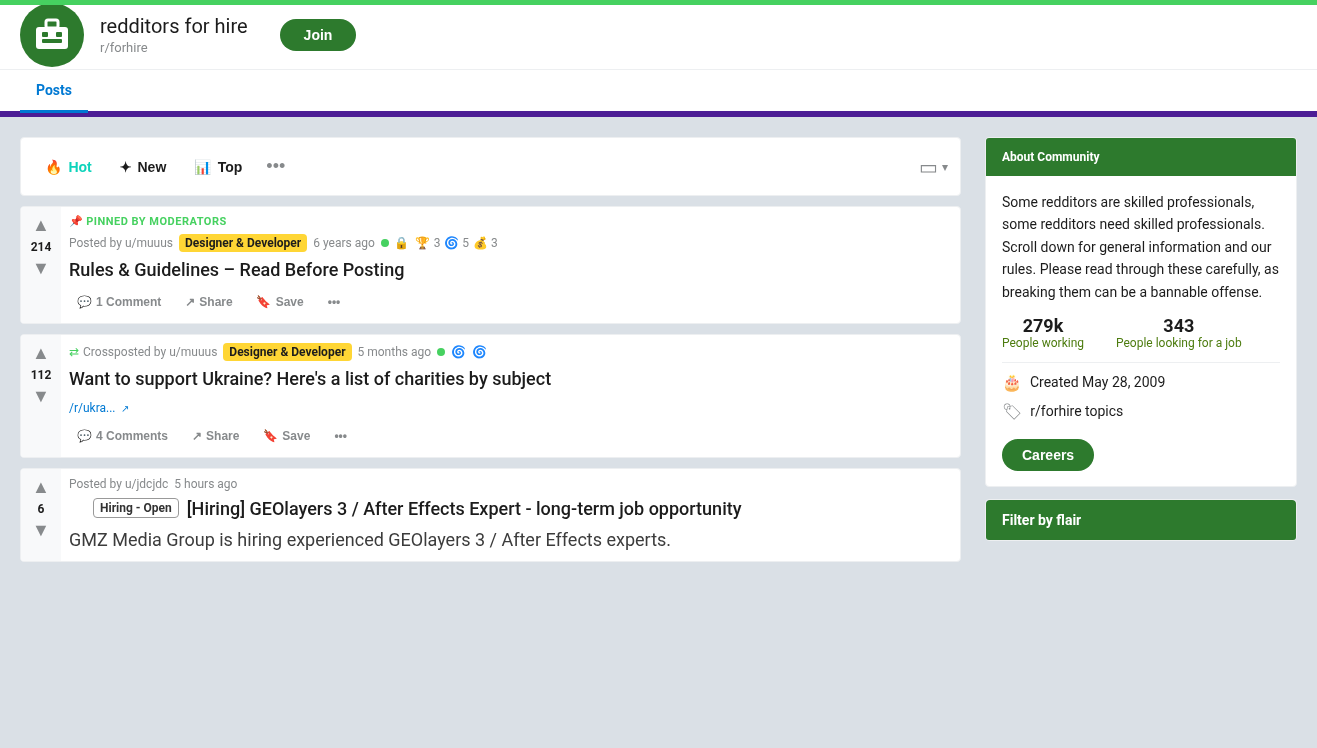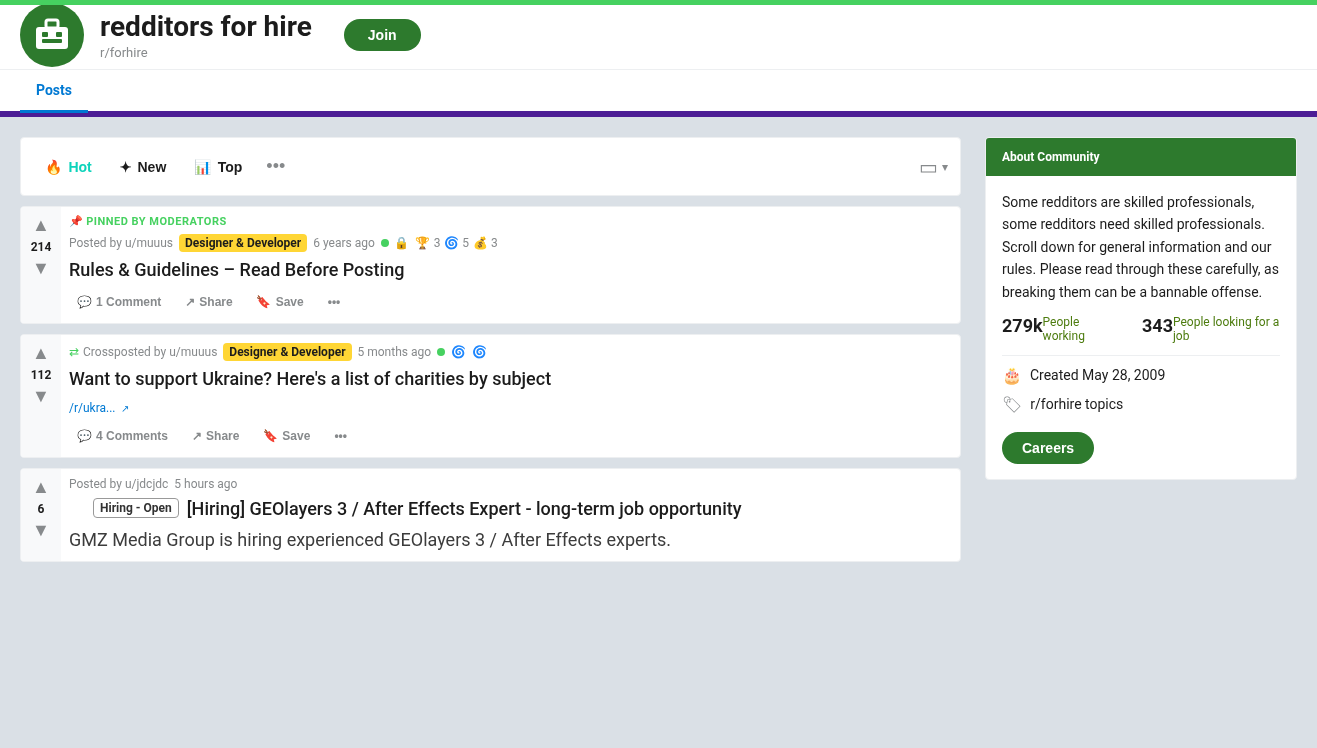--- a/index.html
+++ b/index.html
@@ -1,21 +1,21 @@
 <!DOCTYPE html>
 <html><head>
   <meta charset="utf-8">
   <style>
     * { box-sizing: border-box; margin: 0; padding: 0; }
     body { font-family: -apple-system, BlinkMacSystemFont, 'Segoe UI', Roboto, sans-serif; background: #dae0e6; font-size: 14px; color: #1c1c1c; }
 
     
     .header { background: #fff; padding: 0 20px; display: flex; align-items: center; gap: 16px; height: 70px; border-bottom: 1px solid #edeff1; }
     .logo { width: 64px; height: 64px; background: #2d7a2d; border-radius: 50%; display: flex; align-items: center; justify-content: center; flex-shrink: 0; }
-    .subreddit-title { font-size: 28px; font-weight: 700; color: #1c1c1c; }
+    .subreddit-title { font-size: 20px; font-weight: 400; color: #1c1c1c; }
     .subreddit-name { font-size: 13px; color: #878a8c; margin-top: 2px; }
     .join-btn { background: #2d7a2d; color: #fff; border: none; border-radius: 9999px; padding: 8px 24px; font-size: 14px; font-weight: 700; cursor: pointer; margin-left: 16px; }
 
     
     .top-bar { height: 5px; background: #46d160; width: 100%; position: absolute; top: 0; left: 0; }
 
     
     .tabs-bar { background: #fff; padding: 0 20px; border-bottom: 6px solid #4c1d95; }
     .tabs { display: flex; gap: 0; }
     .tab { padding: 12px 16px; font-size: 14px; font-weight: 700; color: #1c1c1c; cursor: pointer; border-bottom: 3px solid transparent; margin-bottom: -2px; }
@@ -52,21 +52,21 @@
     .award-icons { display: flex; align-items: center; gap: 4px; font-size: 12px; color: #878a8c; }
     .award { display: flex; align-items: center; gap: 2px; }
     .post-preview { font-size: 18px; color: #3c3c3c; margin-top: 6px; line-height: 1.5; }
 
     
     .about-card { background: #fff; border-radius: 4px; border: 1px solid #edeff1; overflow: hidden; }
     .about-header { background: #2d7a2d; color: #fff; padding: 12px 16px; font-size: 12px; font-weight: 700; }
     .about-body { padding: 15px 16px; }
     .about-desc { font-size: 14px; color: #1c1c1c; line-height: 1.6; margin-bottom: 12px; }
     .stats-row { display: flex; gap: 32px; margin-bottom: 12px; }
-    .stat { display: flex; flex-direction: row; }
+    .stat { display: flex; flex-direction: column; align-items: center; }
     .stat-num { font-size: 18px; font-weight: 700; color: #1c1c1c; }
     .stat-label { font-size: 12px; color: #4d7c0f; }
     .divider { border: none; border-top: 1px solid #edeff1; margin: 10px 0; }
     .meta-row { display: flex; align-items: center; gap: 8px; font-size: 14px; color: #1c1c1c; margin-bottom: 10px; }
     .meta-icon { color: #878a8c; font-size: 16px; }
     .careers-btn { background: #2d7a2d; color: #fff; border: none; border-radius: 9999px; padding: 8px 20px; font-size: 14px; font-weight: 700; cursor: pointer; margin-top: 8px; }
     .filter-header { background: #2d7a2d; color: #fff; padding: 12px 16px; font-size: 14px; font-weight: 700; border-radius: 4px 4px 0 0; }
     .filter-card { border-radius: 4px; overflow: hidden; border: 1px solid #edeff1; }
 
     .green-dot { width: 8px; height: 8px; background: #46d160; border-radius: 50%; display: inline-block; }
@@ -253,14 +253,17 @@
           <span>Created May 28, 2009</span>
         </div>
         <div class="meta-row">
           <span class="meta-icon">🏷</span>
           <span>r/forhire topics</span>
         </div>
         <button class="careers-btn">Careers</button>
       </div>
     </div>
 
+    <div class="filter-card">
+      <div class="filter-header">Filter by flair</div>
+    </div>
   </div>
 </div>
 
 </body></html>

